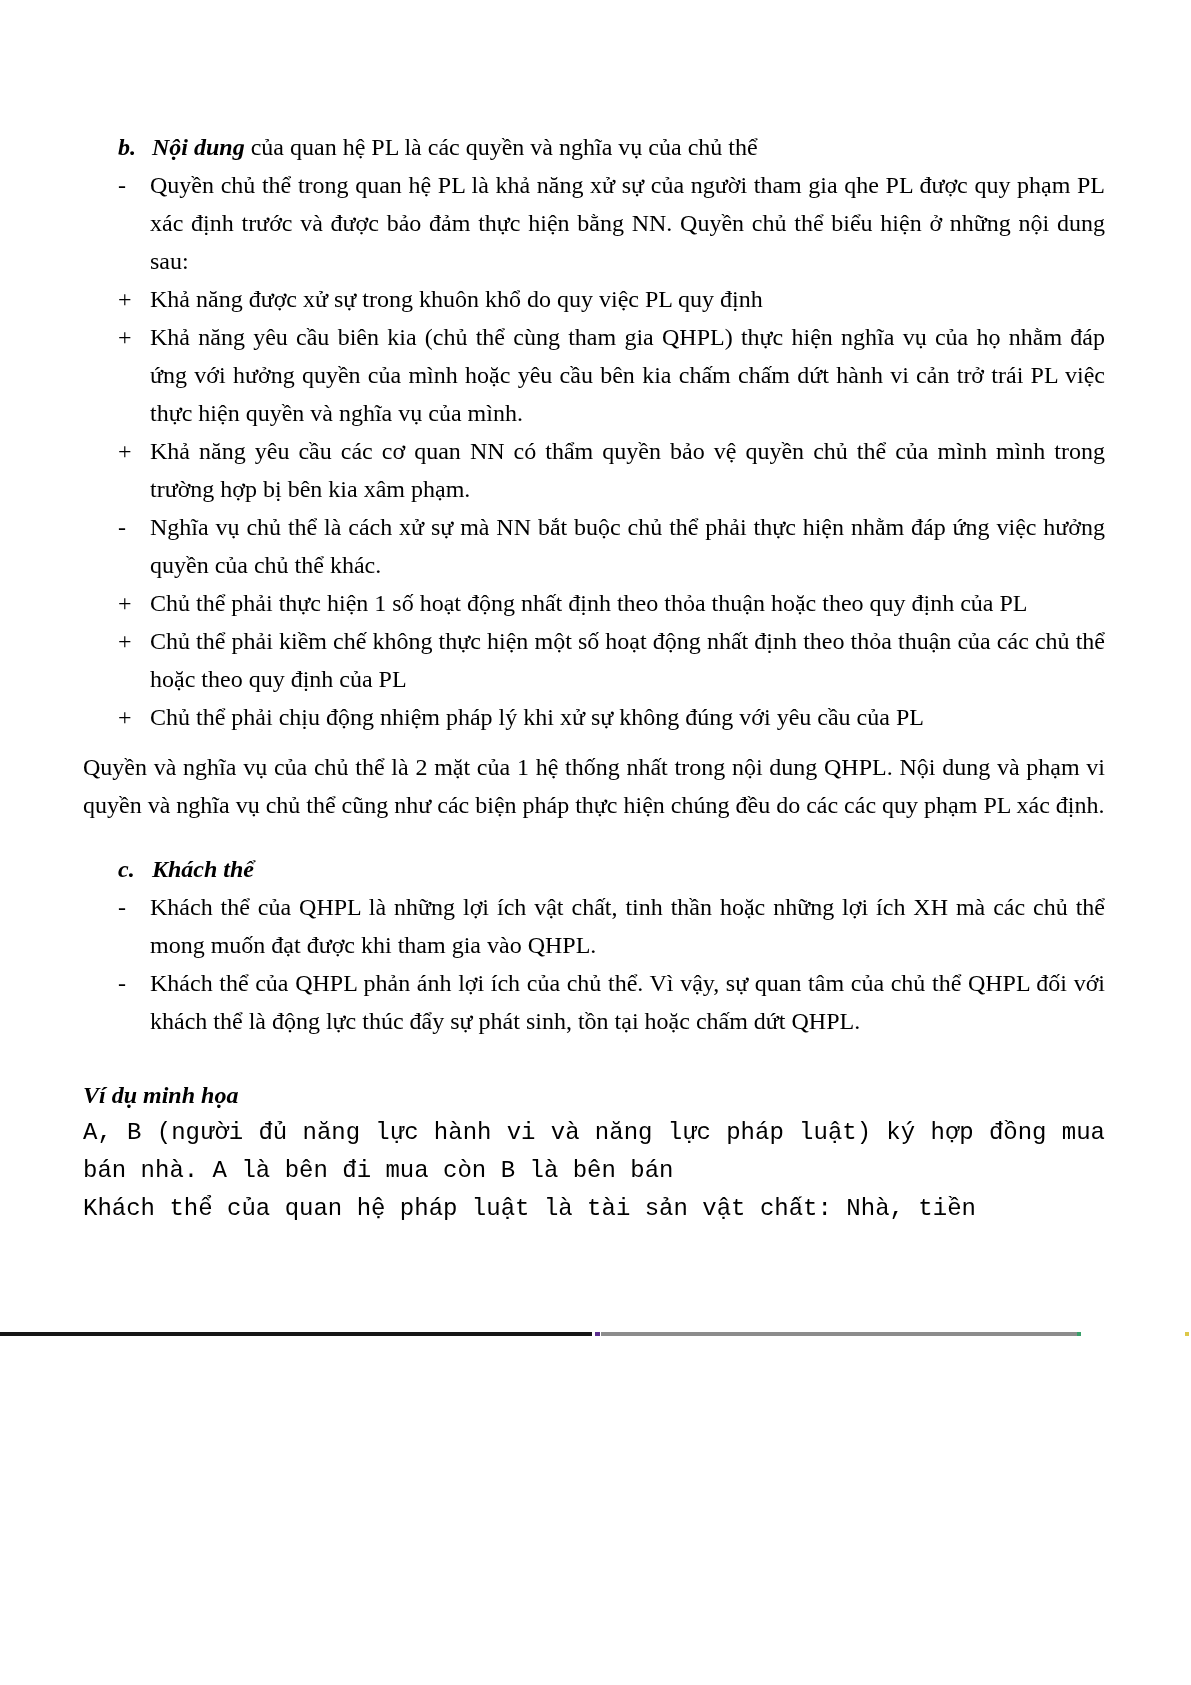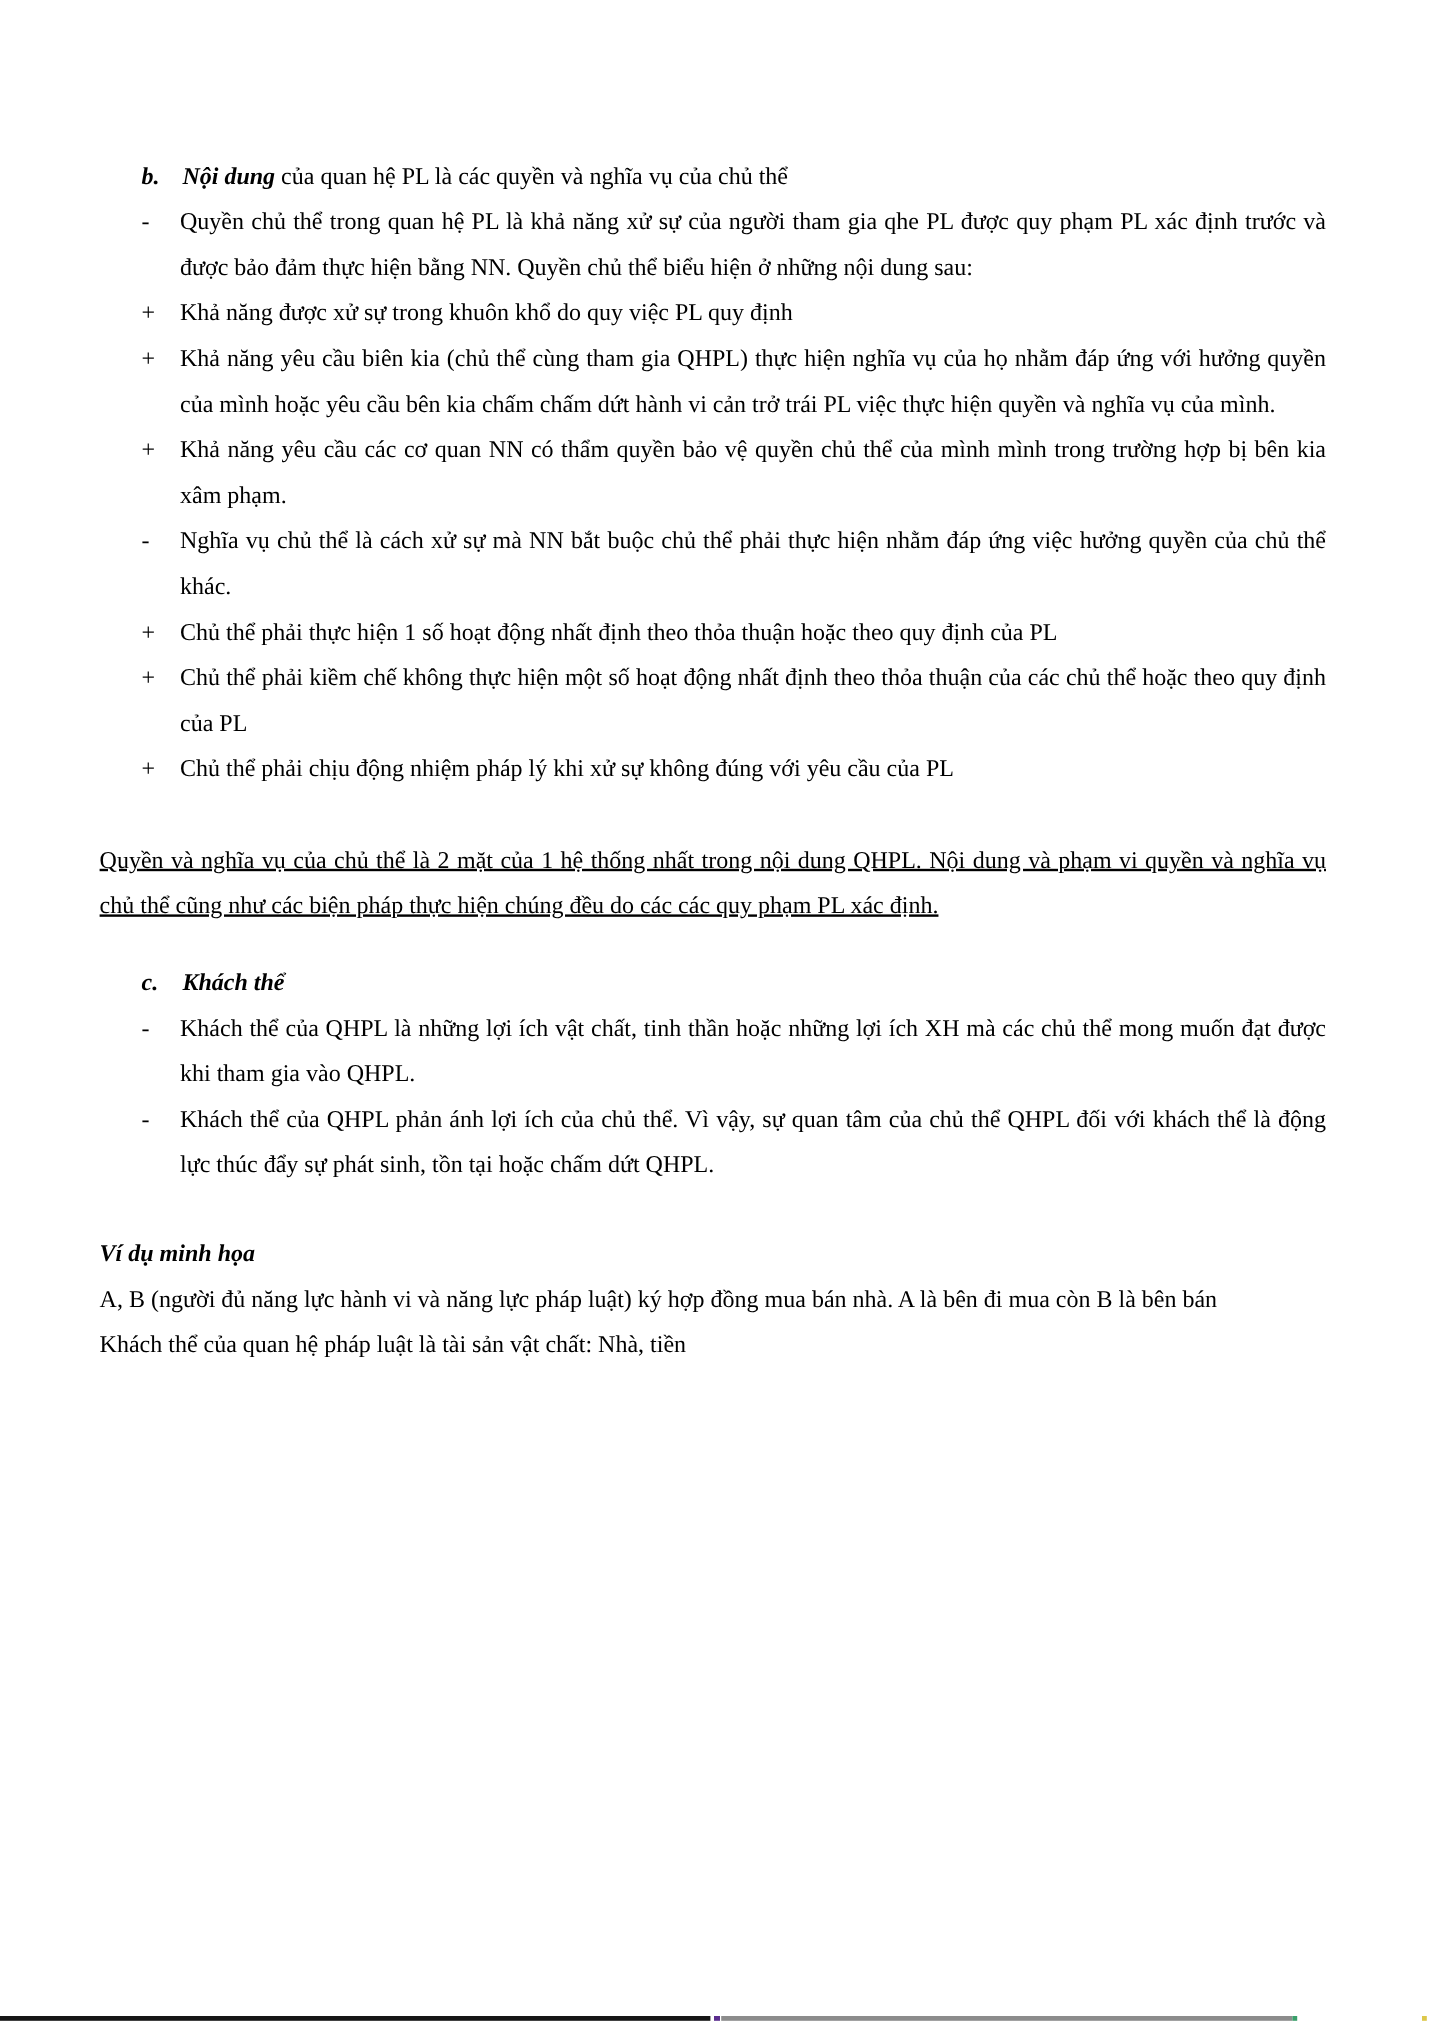--- a/index.html
+++ b/index.html
@@ -1,22 +1,22 @@
 <!DOCTYPE html>
 <html><head>
 <meta charset="utf-8">
 <style>
   html, body { margin: 0; padding: 0; background: #ffffff; }
   .page {
     position: relative;
     width: 1191px;
-    height: 1685px;
+    height: 1337px;
     background: #ffffff;
     font-family: "Liberation Serif", serif;
-    font-size: 20px;
+    font-size: 24px;
     line-height: 38px;
     color: #000000;
     overflow: hidden;
   }
   .content {
     position: absolute;
     left: 83px;
     top: 128px;
     width: 1022px;
   }
@@ -31,27 +31,26 @@
   .li .marker {
     flex: 0 0 32px;
     margin-left: 35px;
     text-align: left;
   }
   .li .li-text {
     flex: 1;
     text-align: justify;
   }
   .para {
-    margin: 38px 0 0 0;
+    margin: 12px 0 0 0;
     text-align: justify;
-    text-decoration: underline;
   }
   .heading-c { margin-top: 26px; }
   .example { margin-top: 36px; }
-  .ex-line { text-align: justify; }
+  .ex-line { text-align: justify; font-family: Liberation Mono, monospace; }
   .bottom-bar {
     position: absolute;
     left: 0;
     bottom: 1px;
     width: 1191px;
     height: 5px;
   }
   .bseg { position: absolute; top: 1px; height: 4px; }
   .seg-dark   { left: 0;     width: 592px; background: #161616; }
   .dot-purple { left: 595px; width: 5px;   background: #5b2d8e; }

